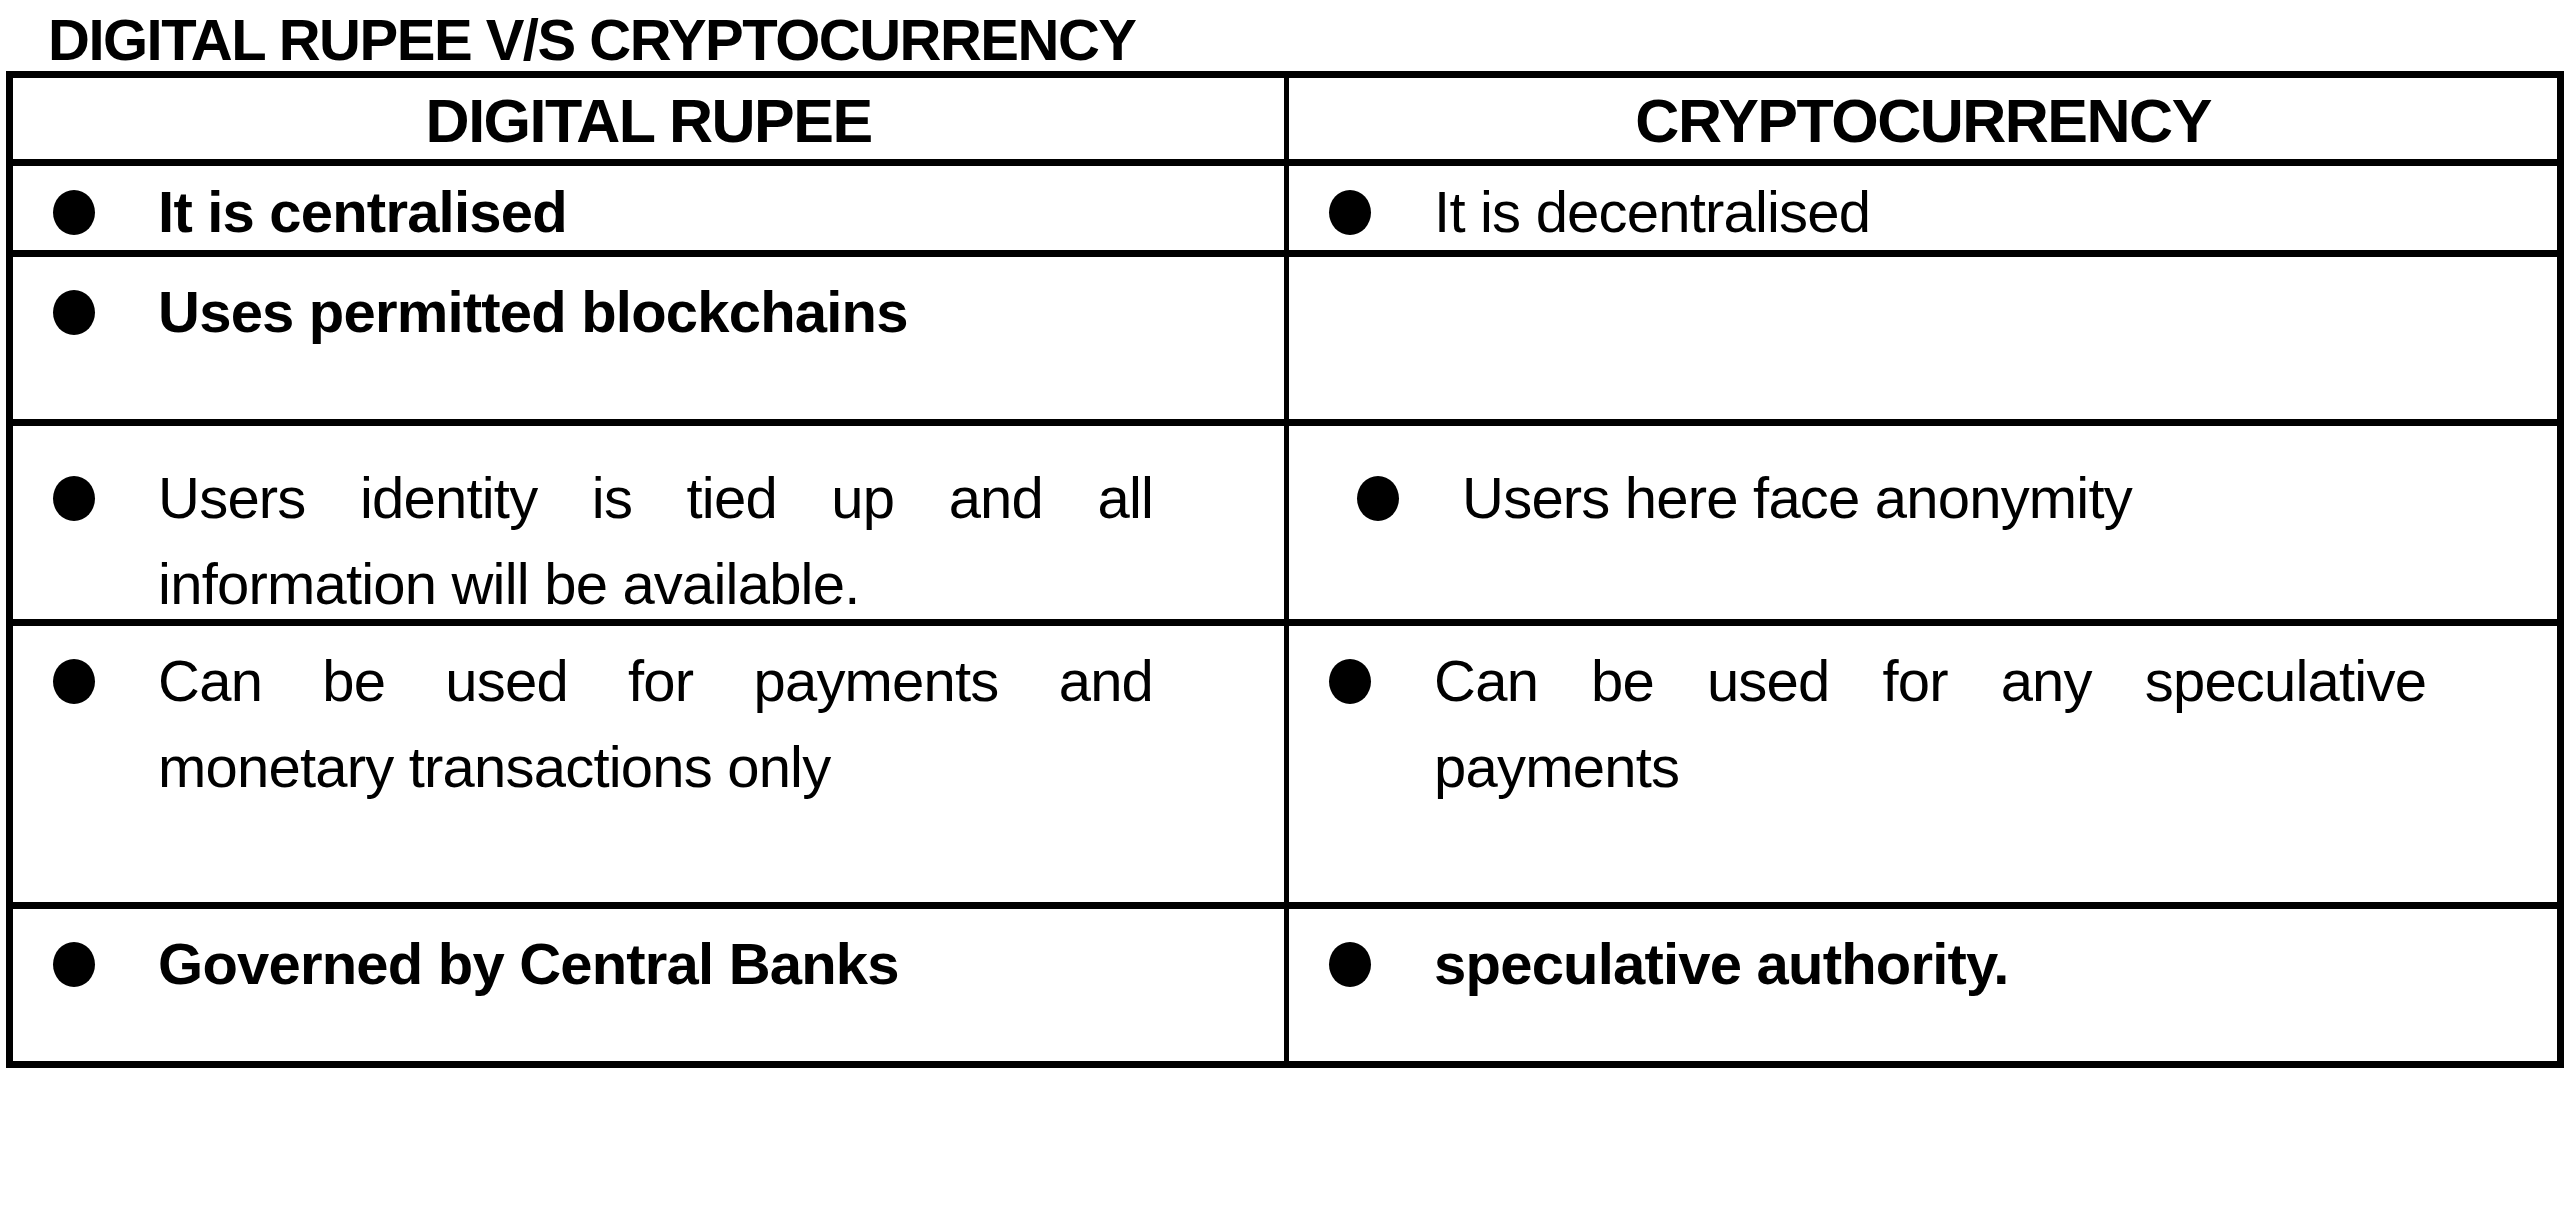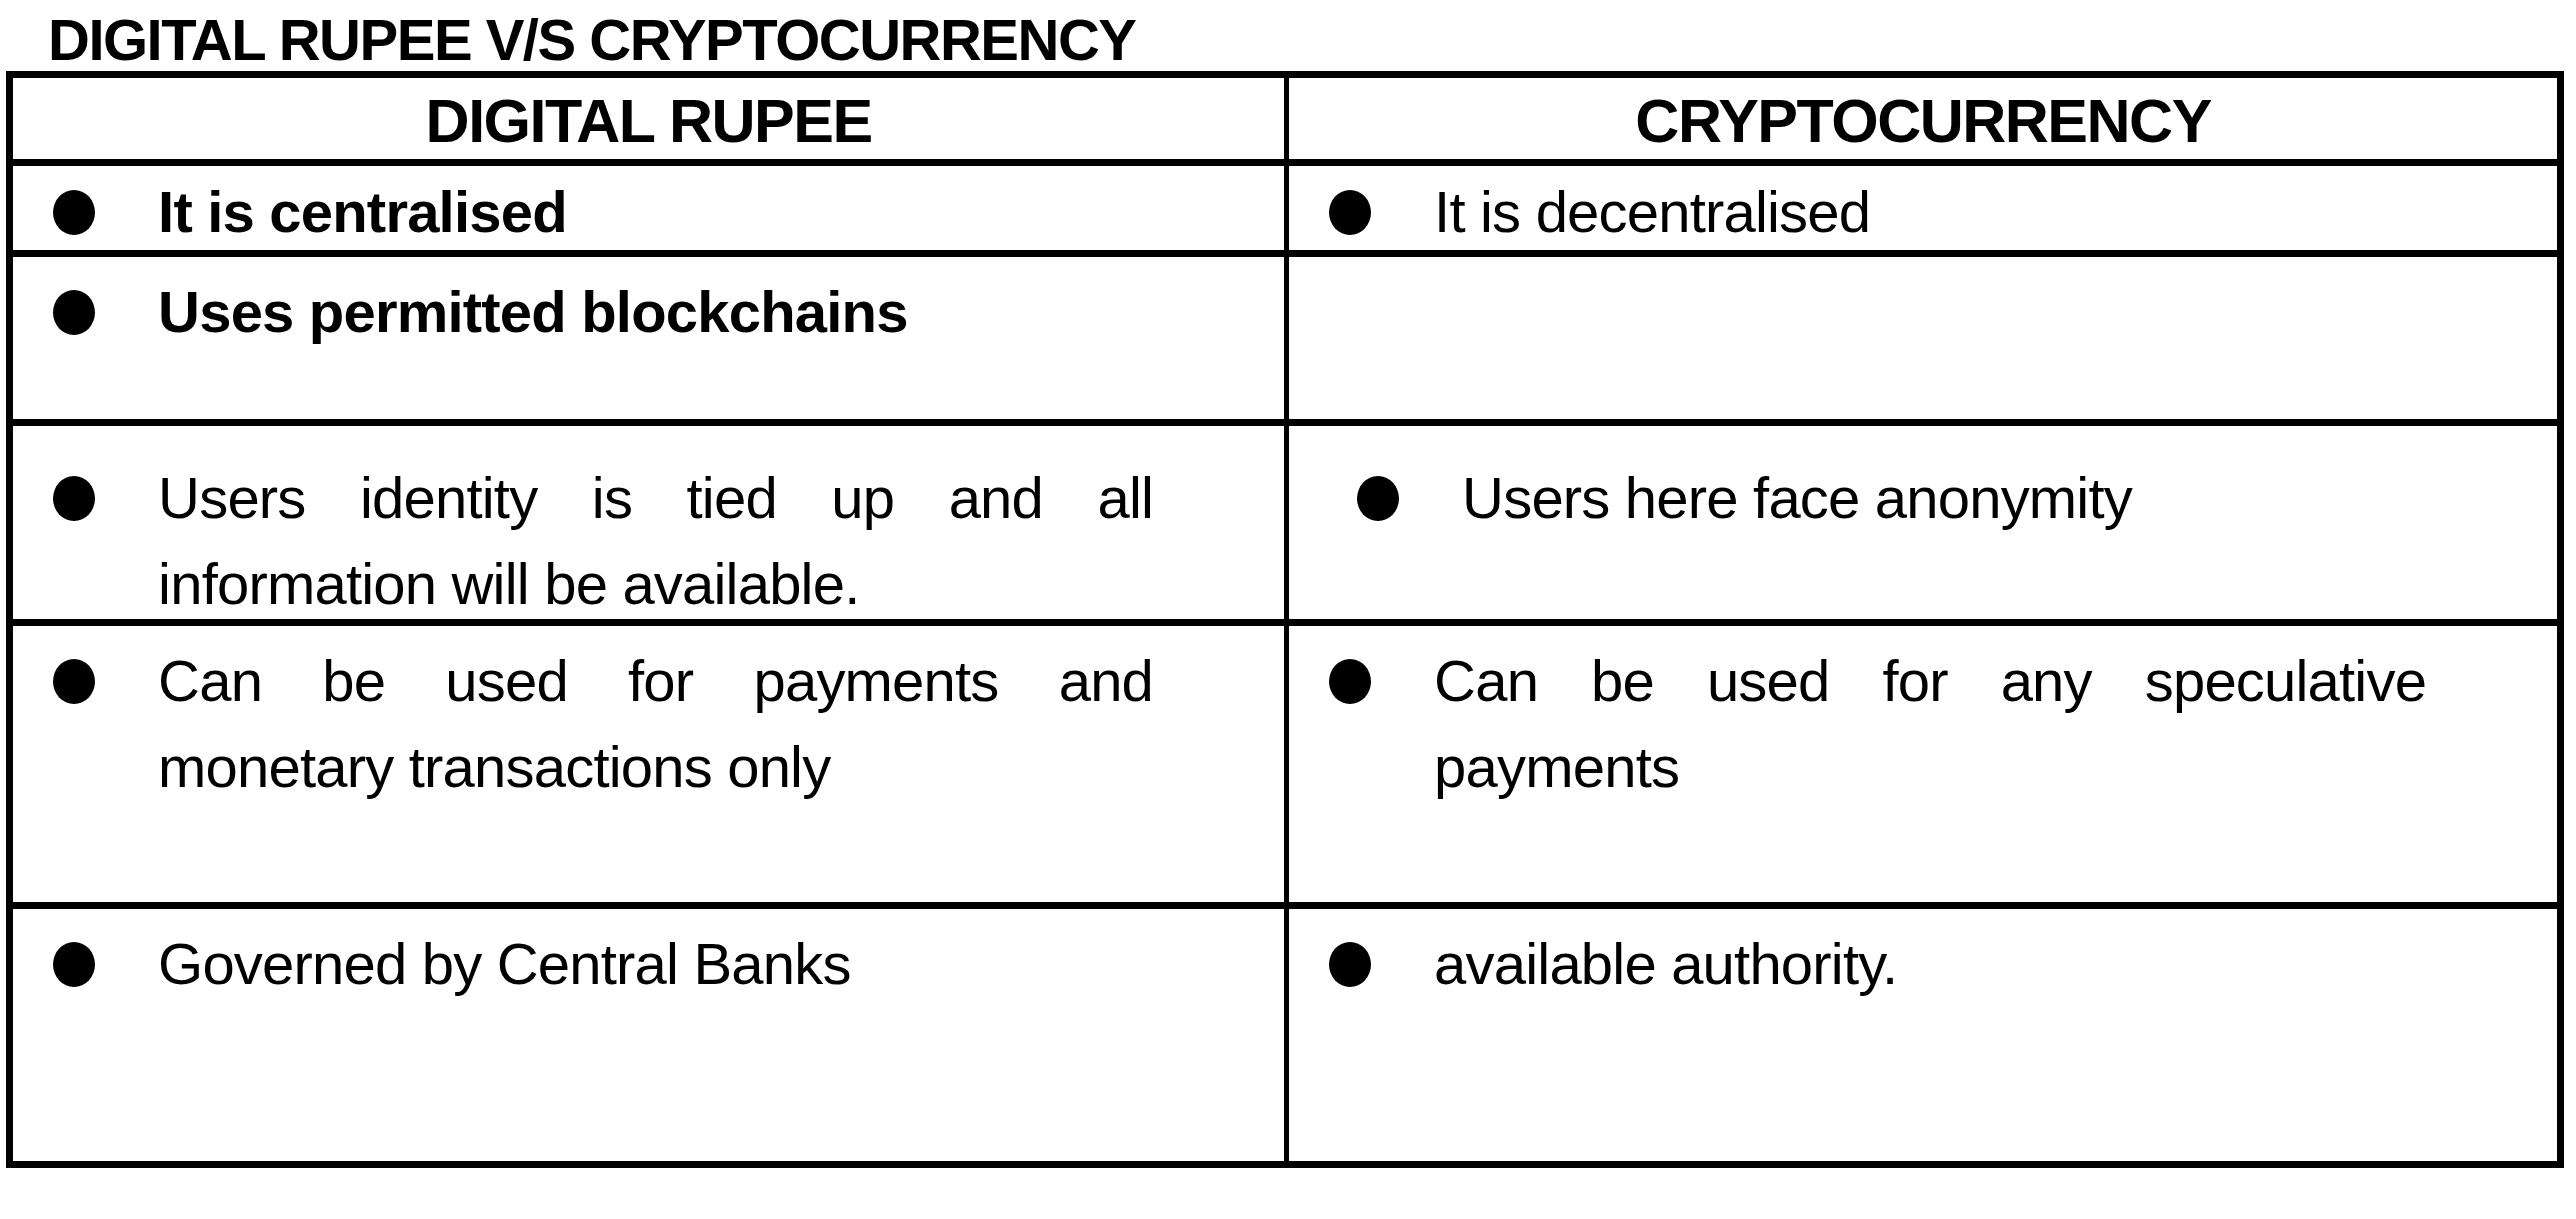--- a/index.html
+++ b/index.html
@@ -38,21 +38,21 @@
   .hcell.right{flex:1;border-radius:7px;}
   .t-row{
     display:flex;box-sizing:border-box;
     border-bottom:7px solid var(--border);
   }
   .t-row:last-child{border-bottom:none;}
   .t-row:nth-child(1){height:91px;}
   .t-row:nth-child(2){height:169px;font-weight:bold;}
   .t-row:nth-child(3){height:200px;gap:28px;}
   .t-row:nth-child(4){height:283px;}
-  .t-row:nth-child(5){height:252px;}
+  .t-row:nth-child(5){height:152px;font-weight:bold;}
   .cell{
     box-sizing:border-box;display:flex;align-items:flex-start;
     overflow:hidden;padding:12.3px 131px 0 40px;
     font-size:58px;line-height:86px;letter-spacing:-0.8px;
   }
   .cell.left{flex:0 0 1276px;border-right:5.4px solid var(--border);}
   .cell.right{flex:1;}
   .t-row:nth-child(1) .cell{padding-top:3px;}
   .t-row:nth-child(3) .cell{padding-top:29px;}
   .bullet{
@@ -137,19 +137,19 @@
   <div class="t-row">
     <div class="cell left">
       <span class="bullet"></span>
       <div class="lines">
             <div class="line">Governed by Central Banks</div>
           </div>
     </div>
     <div class="cell right">
       <span class="bullet"></span>
       <div class="lines">
-            <div class="line">available authority.</div>
+            <div class="line">speculative authority.</div>
           </div>
     </div>
   </div>
 </div>
 </div>
 
 
 </body></html>

